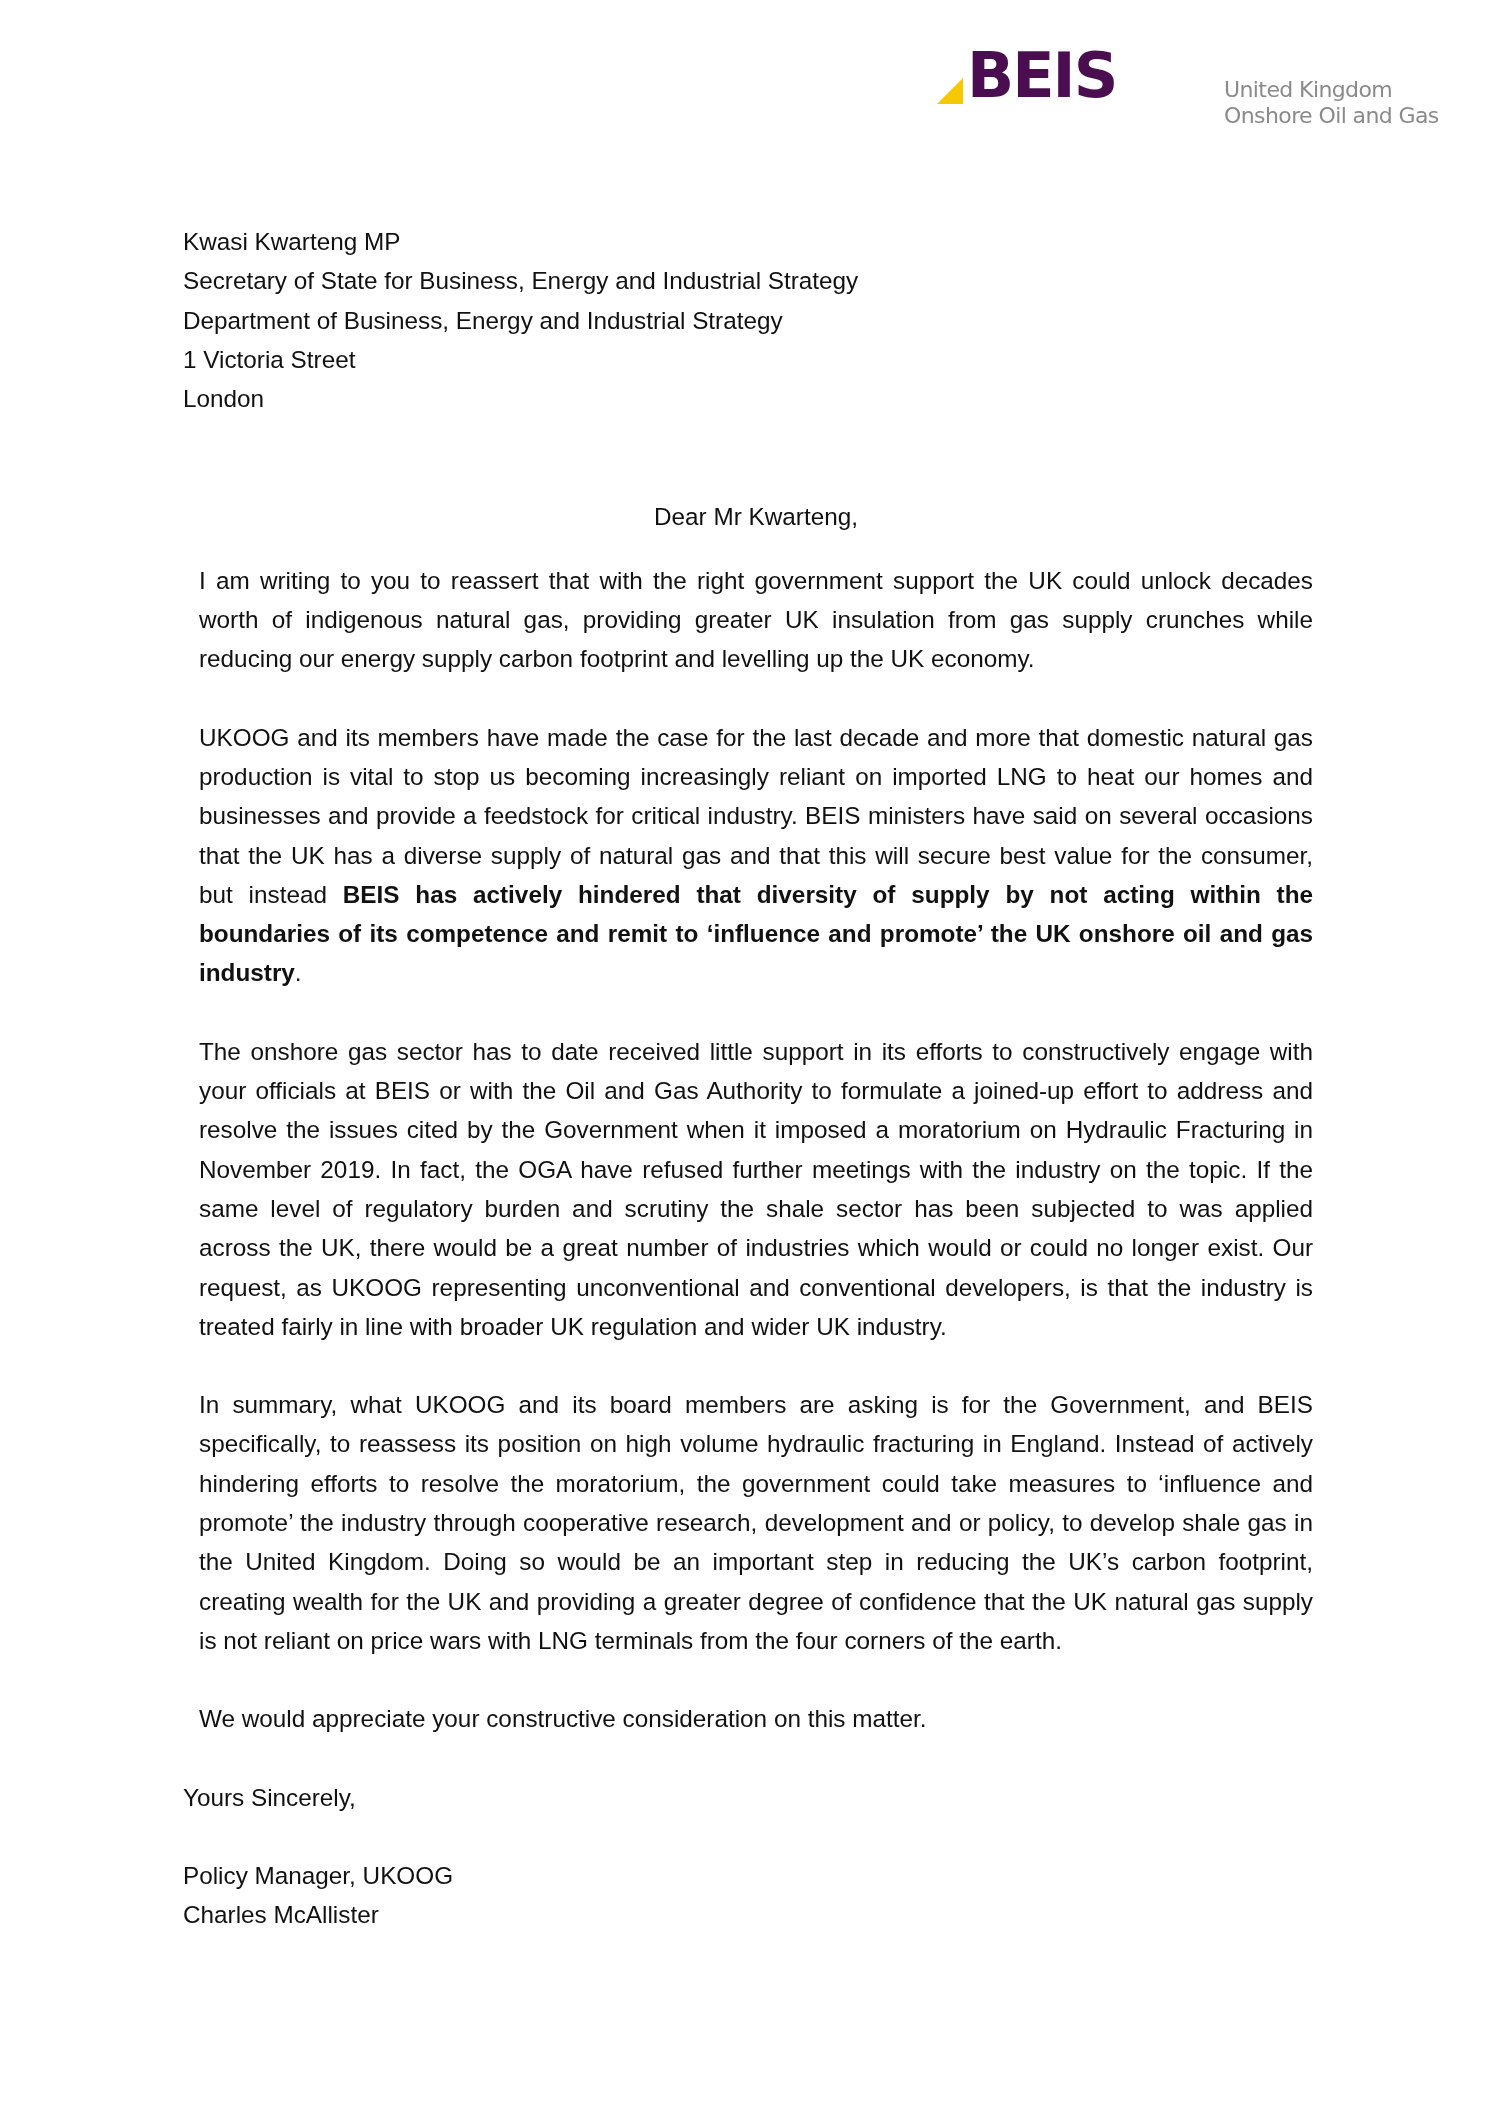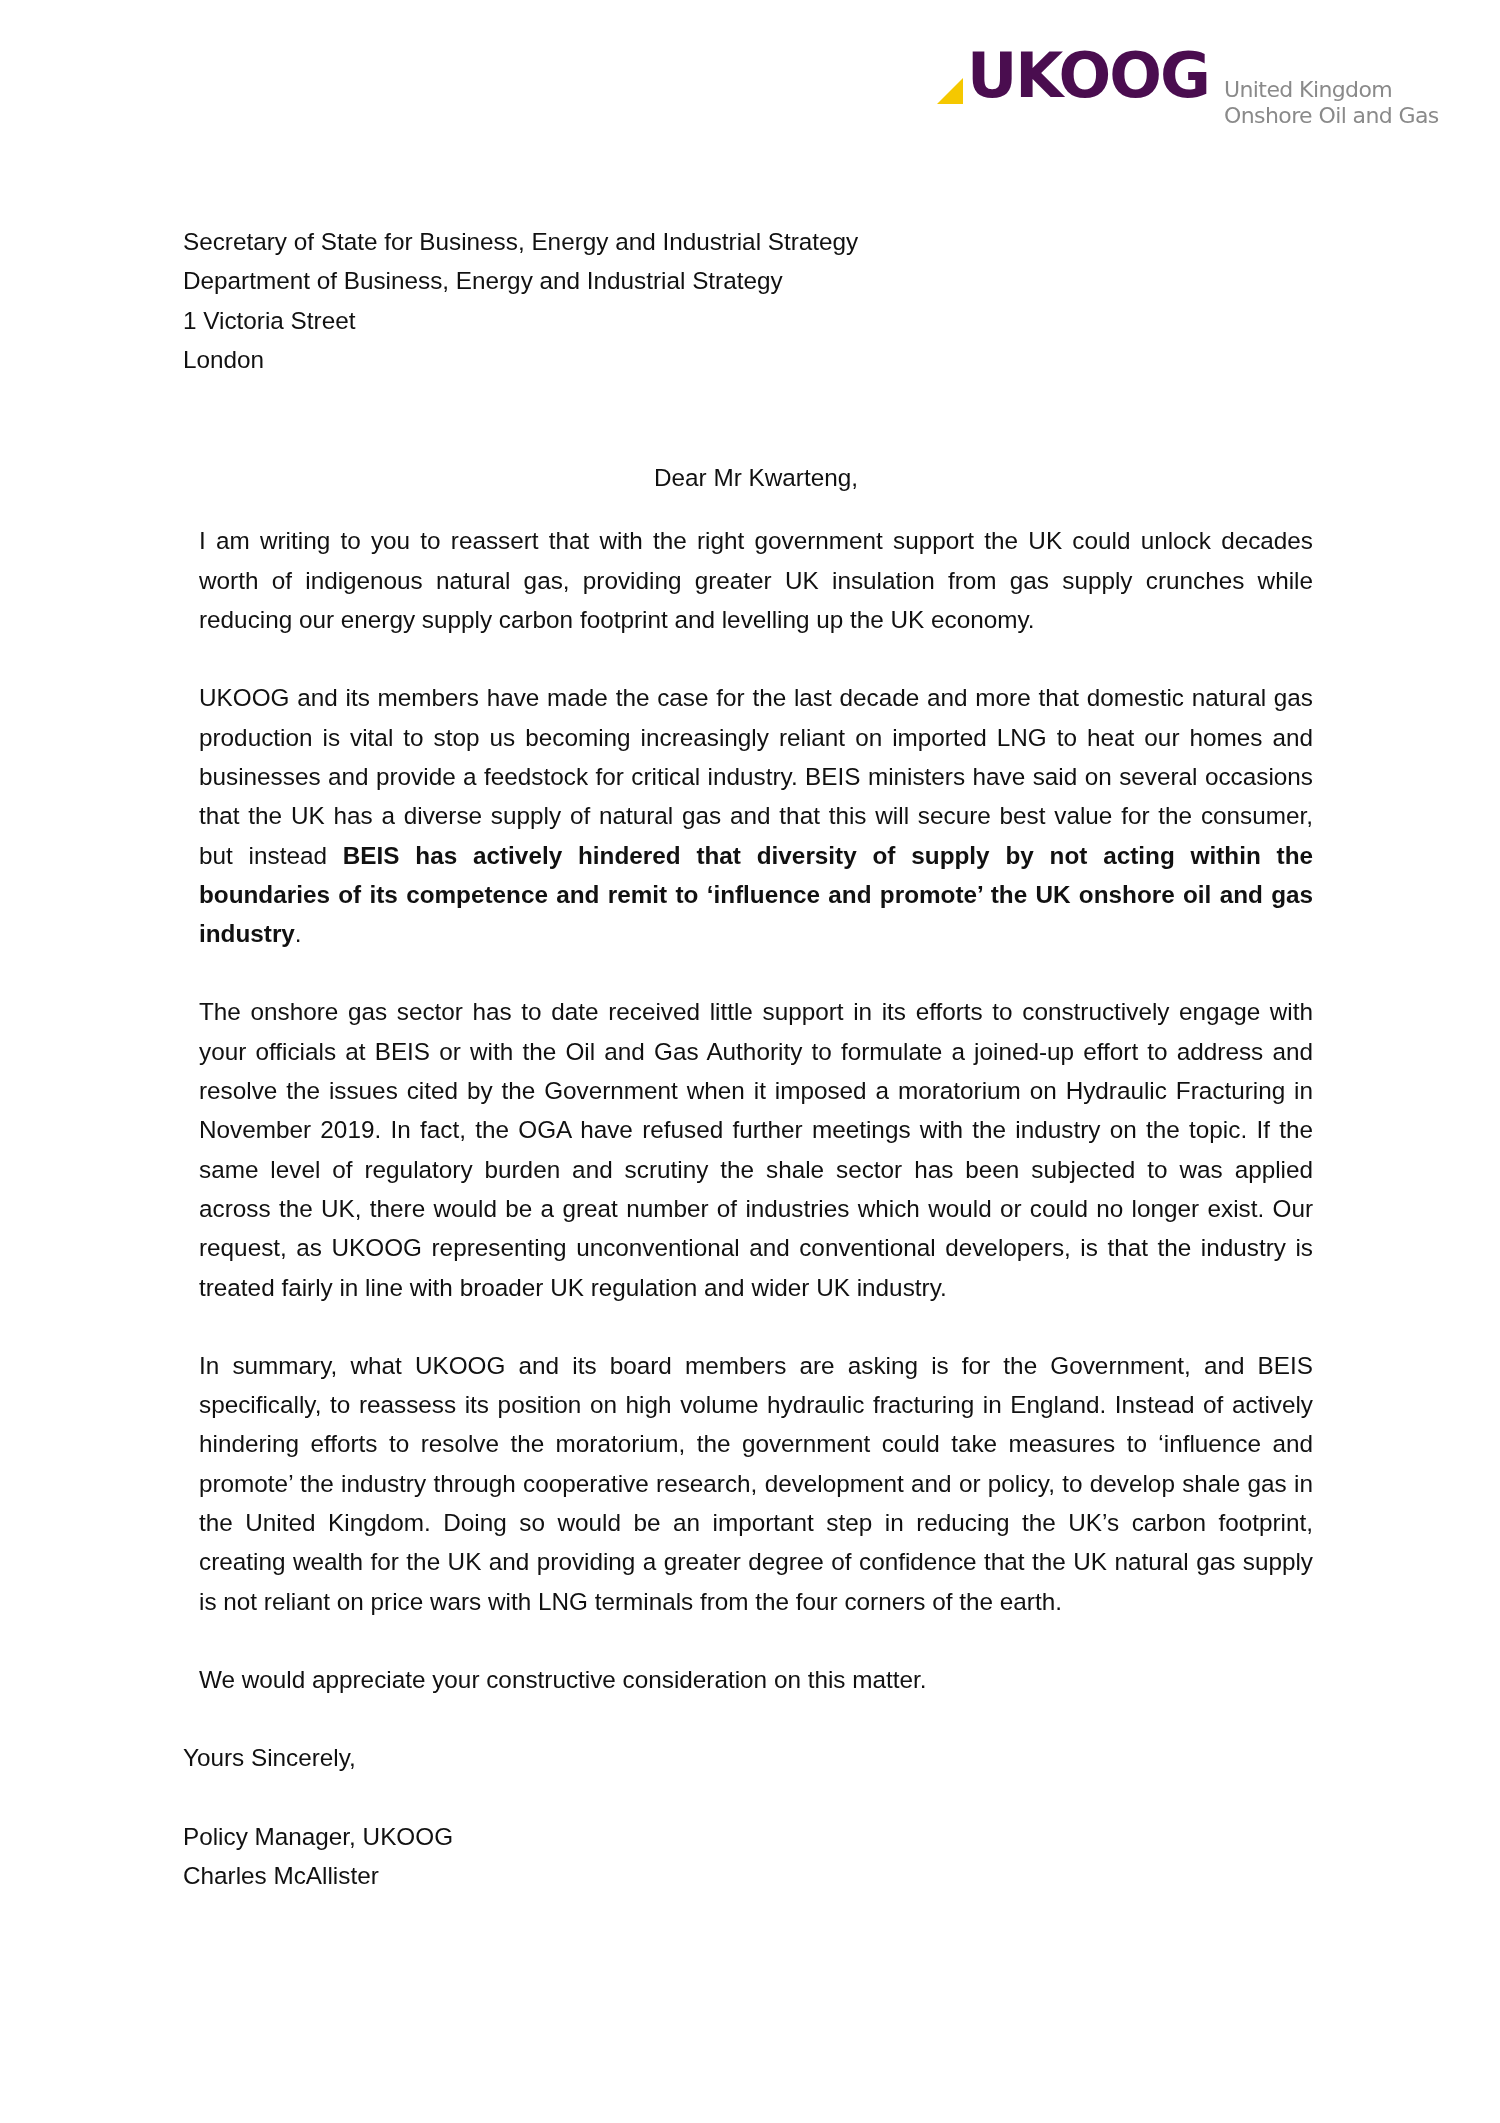--- a/index.html
+++ b/index.html
@@ -19,29 +19,30 @@
   .para1 { margin-top: 24px; }
   b { font-weight: bold; }
 </style>
 </head>
 <body>
 
 <div class="logo">
   <svg width="30" height="30" style="position:absolute;left:0;top:28px;">
     <polygon points="0,30 26,4 26,30" fill="#f5c800"></polygon>
   </svg>
-  <div class="logo-mark" style="color:#4a0d4f;">UKOOG</div>
+  <div class="logo-mark" style="color:#4a0d4f;">BEIS</div>
   <div class="logo-sub">
     <div>United Kingdom</div>
     <div>Onshore Oil and Gas</div>
   </div>
 </div>
 
 <div class="letter">
   <div class="addr">
+    <div>Kwasi Kwarteng MP</div>
     <div>Secretary of State for Business, Energy and Industrial Strategy</div>
     <div>Department of Business, Energy and Industrial Strategy</div>
     <div>1 Victoria Street</div>
     <div>London</div>
   </div>
 
   <div class="salutation">Dear Mr Kwarteng,</div>
 
   <p class="para1">I am writing to you to reassert that with the right government support the UK could unlock decades worth of indigenous natural gas, providing greater UK insulation from gas supply crunches while reducing our energy supply carbon footprint and levelling up the UK economy.</p>
 

